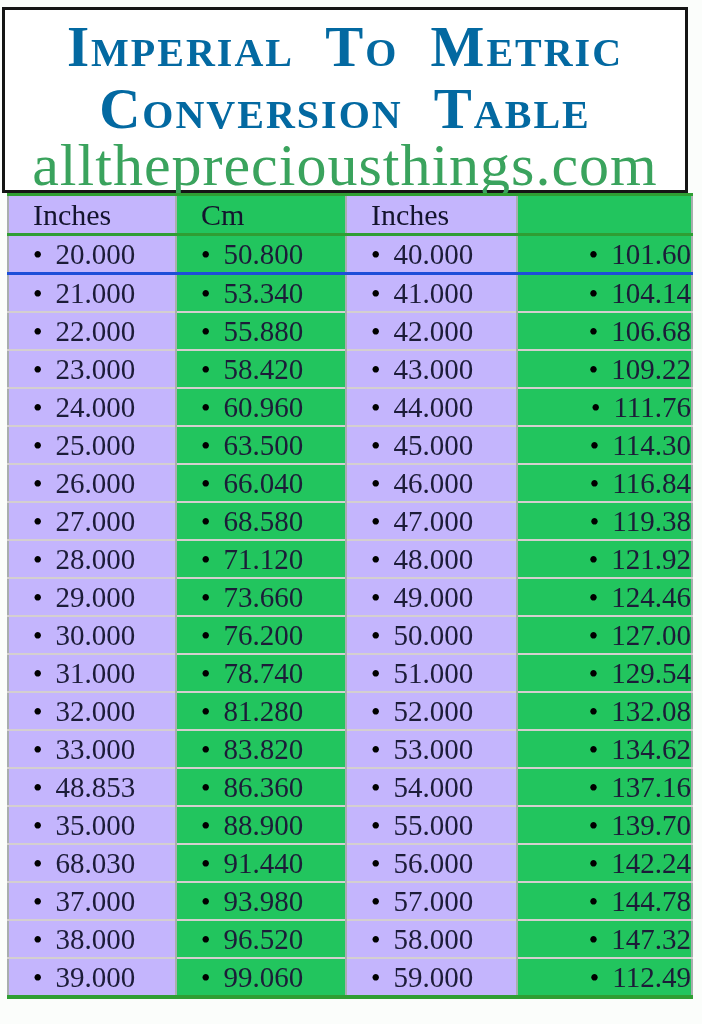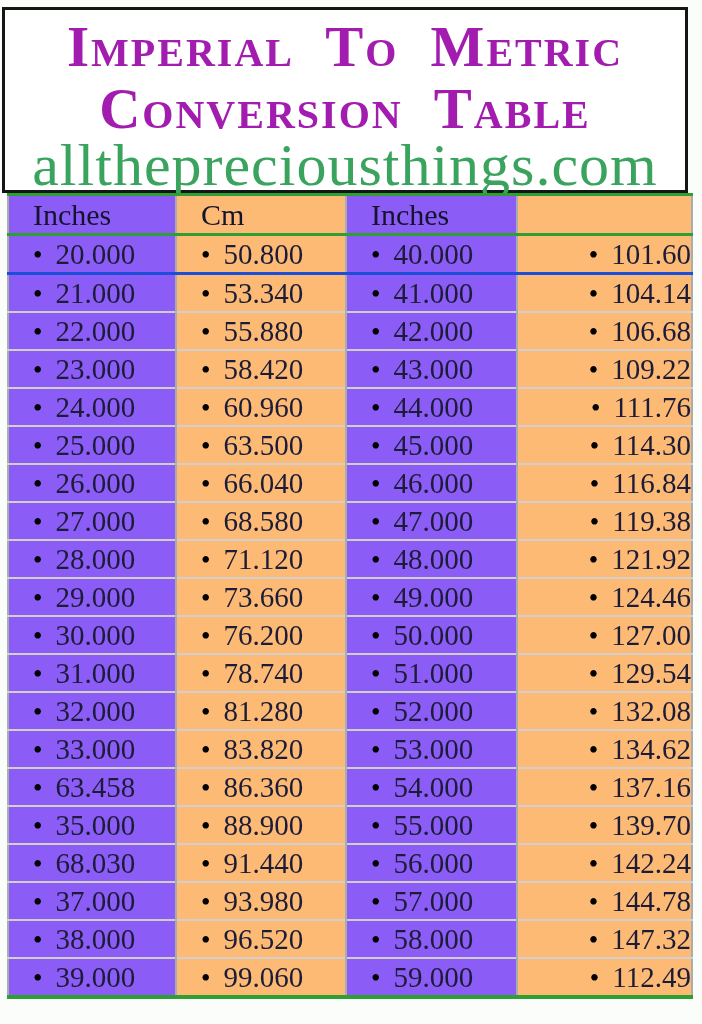--- a/index.html
+++ b/index.html
@@ -19,21 +19,21 @@
     left: 2px;
     top: 7px;
     width: 680px;
     height: 174px;
     background: #ffffff;
     border: 3px solid #151515;
     text-align: center;
     padding-top: 6px;
   }
   .title-line {
-    color: #a21caf;
+    color: #0369a1;
     font-weight: bold;
     font-variant: small-caps;
     font-size: 57px;
     line-height: 62px;
     letter-spacing: 2px;
     word-spacing: 16px;
     white-space: nowrap;
   }
   .website {
     color: #3aa35d;
@@ -73,22 +73,22 @@
     height: 36px;
     font-size: 29px;
     text-align: left;
     padding: 0 0 0 24px;
     border-top: 2px solid #d4cfcf;
     border-right: 2px solid #a8aeae;
   }
   th:last-child, td:last-child { border-right: none; text-align: right; }
   tbody tr:first-child td { border-top: none; }
   tbody tr:first-child td { border-bottom: 3px solid #1d4ed8; }
-  .col-blue  { background: #8b5cf6; }
-  .col-white { background: #fdba74; margin-top: 36px; }
+  .col-blue  { background: #c4b5fd; }
+  .col-white { background: #22c55e; margin-top: 36px; }
   .bullet {
     color: #000000;
     font-size: 27px;
     margin-right: 13px;
   }
   .num {
     color: #1c1c38;
   }
 </style>
 </head>
@@ -208,21 +208,21 @@
   </tr>
 
   <tr>
     <td class="col-blue"><span class="bullet">•</span><span class="num">33.000</span></td>
     <td class="col-white"><span class="bullet">•</span><span class="num">83.820</span></td>
     <td class="col-blue"><span class="bullet">•</span><span class="num">53.000</span></td>
     <td class="col-white"><span class="bullet">•</span><span class="num">134.62</span></td>
   </tr>
 
   <tr>
-    <td class="col-blue"><span class="bullet">•</span><span class="num">63.458</span></td>
+    <td class="col-blue"><span class="bullet">•</span><span class="num">48.853</span></td>
     <td class="col-white"><span class="bullet">•</span><span class="num">86.360</span></td>
     <td class="col-blue"><span class="bullet">•</span><span class="num">54.000</span></td>
     <td class="col-white"><span class="bullet">•</span><span class="num">137.16</span></td>
   </tr>
 
   <tr>
     <td class="col-blue"><span class="bullet">•</span><span class="num">35.000</span></td>
     <td class="col-white"><span class="bullet">•</span><span class="num">88.900</span></td>
     <td class="col-blue"><span class="bullet">•</span><span class="num">55.000</span></td>
     <td class="col-white"><span class="bullet">•</span><span class="num">139.70</span></td>

